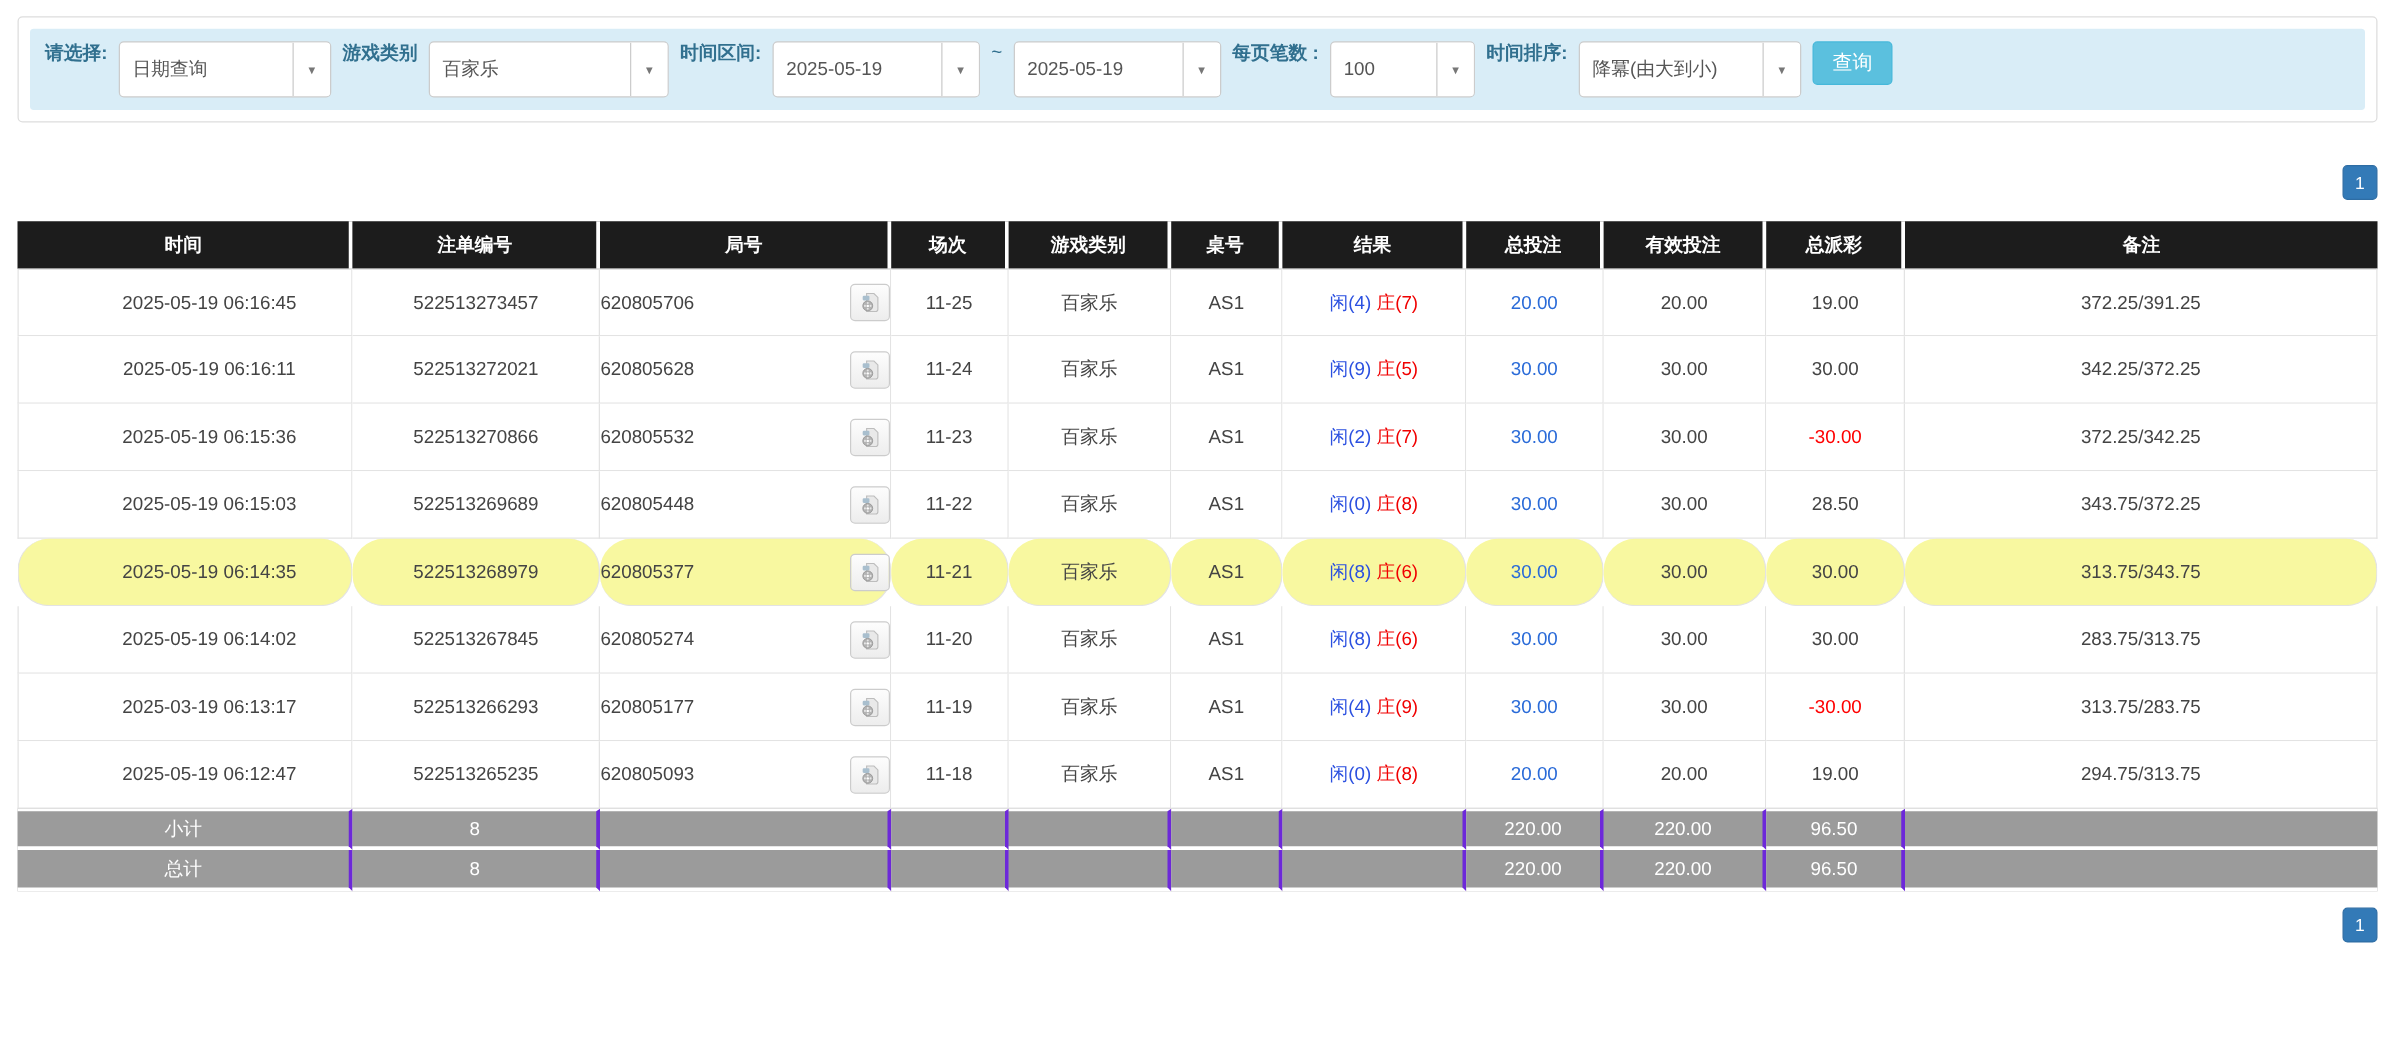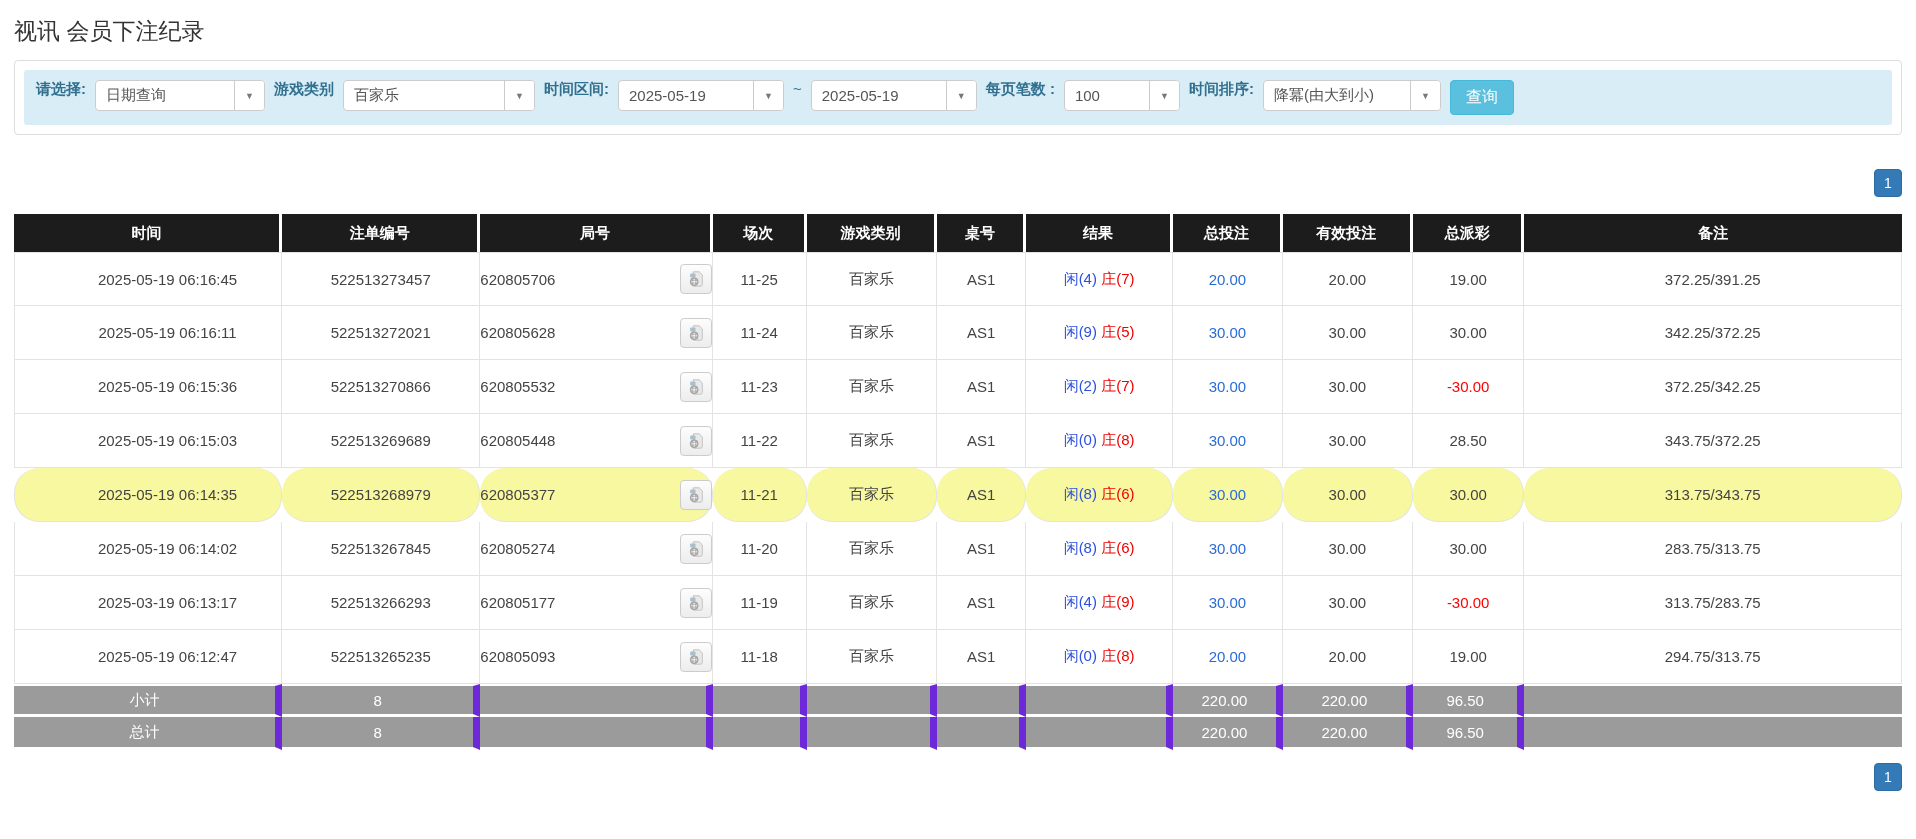--- a/index.html
+++ b/index.html
@@ -34,21 +34,21 @@
   .filter-panel{
     margin-top:13px;border:1px solid #ddd;border-radius:4px;padding:9px;
     background:#fff;
   }
   .filter-bar{
     background:var(--info-bg);border-radius:3px;padding:10px 12px;
     display:flex;gap:9px;font-size:15px;
   }
   .flabel{color:var(--label-blue);font-weight:bold;white-space:nowrap;}
   .select{
-    background:#fff;border:1px solid #ccc;border-radius:4px;height:31px;
+    background:#fff;border:1px solid #ccc;border-radius:4px;height:45px;
     display:flex;align-items:stretch;cursor:pointer;overflow:hidden;
   }
   .select .select-value{
     flex:1;display:flex;align-items:center;padding:0 10px;font-size:15px;color:#555;
     white-space:nowrap;overflow:hidden;
   }
   .select .select-caret{
     width:30px;border-left:1px solid #ccc;display:flex;align-items:center;justify-content:center;
     color:#777;font-size:9px;background:#fff;
   }
@@ -99,31 +99,30 @@
     width:32px;height:30px;border:1px solid #ccc;border-radius:4px;
     background:linear-gradient(#fdfdfd,#ededed);cursor:pointer;
     display:inline-flex;align-items:center;justify-content:center;padding:0;
   }
   .res-player{color:var(--player-blue);}
   .res-banker{color:var(--banker-red);}
   .bet-link{color:var(--link-blue);text-decoration:none;cursor:pointer;}
   td .neg, tbody.data td.neg{color:var(--neg-red);}
   tbody.summary td{
     background:var(--gray-row);color:#fff;height:33px;text-align:center;font-size:15px;
-    border-right:7px solid #6d28d9;border-bottom:3px solid #fff;
+    border-right:3px solid #6d28d9;border-bottom:3px solid #fff;
   }
   tbody.summary tr:first-child td{border-top:2px solid #fff;}
   tbody.summary td:last-child{border-right:none;}
 </style>
 </head>
 <body>
 
 <div class="container">
 
-  <h1 class="page-title">视讯 会员下注纪录</h1>
 
   <div class="filter-panel">
     <div class="filter-bar">
       <span class="flabel">请选择:</span>
       <div class="select w-mode">
         <span class="select-value">日期查询</span>
         <span class="select-caret">▼</span>
       </div>
 
       <span class="flabel">游戏类别</span>

